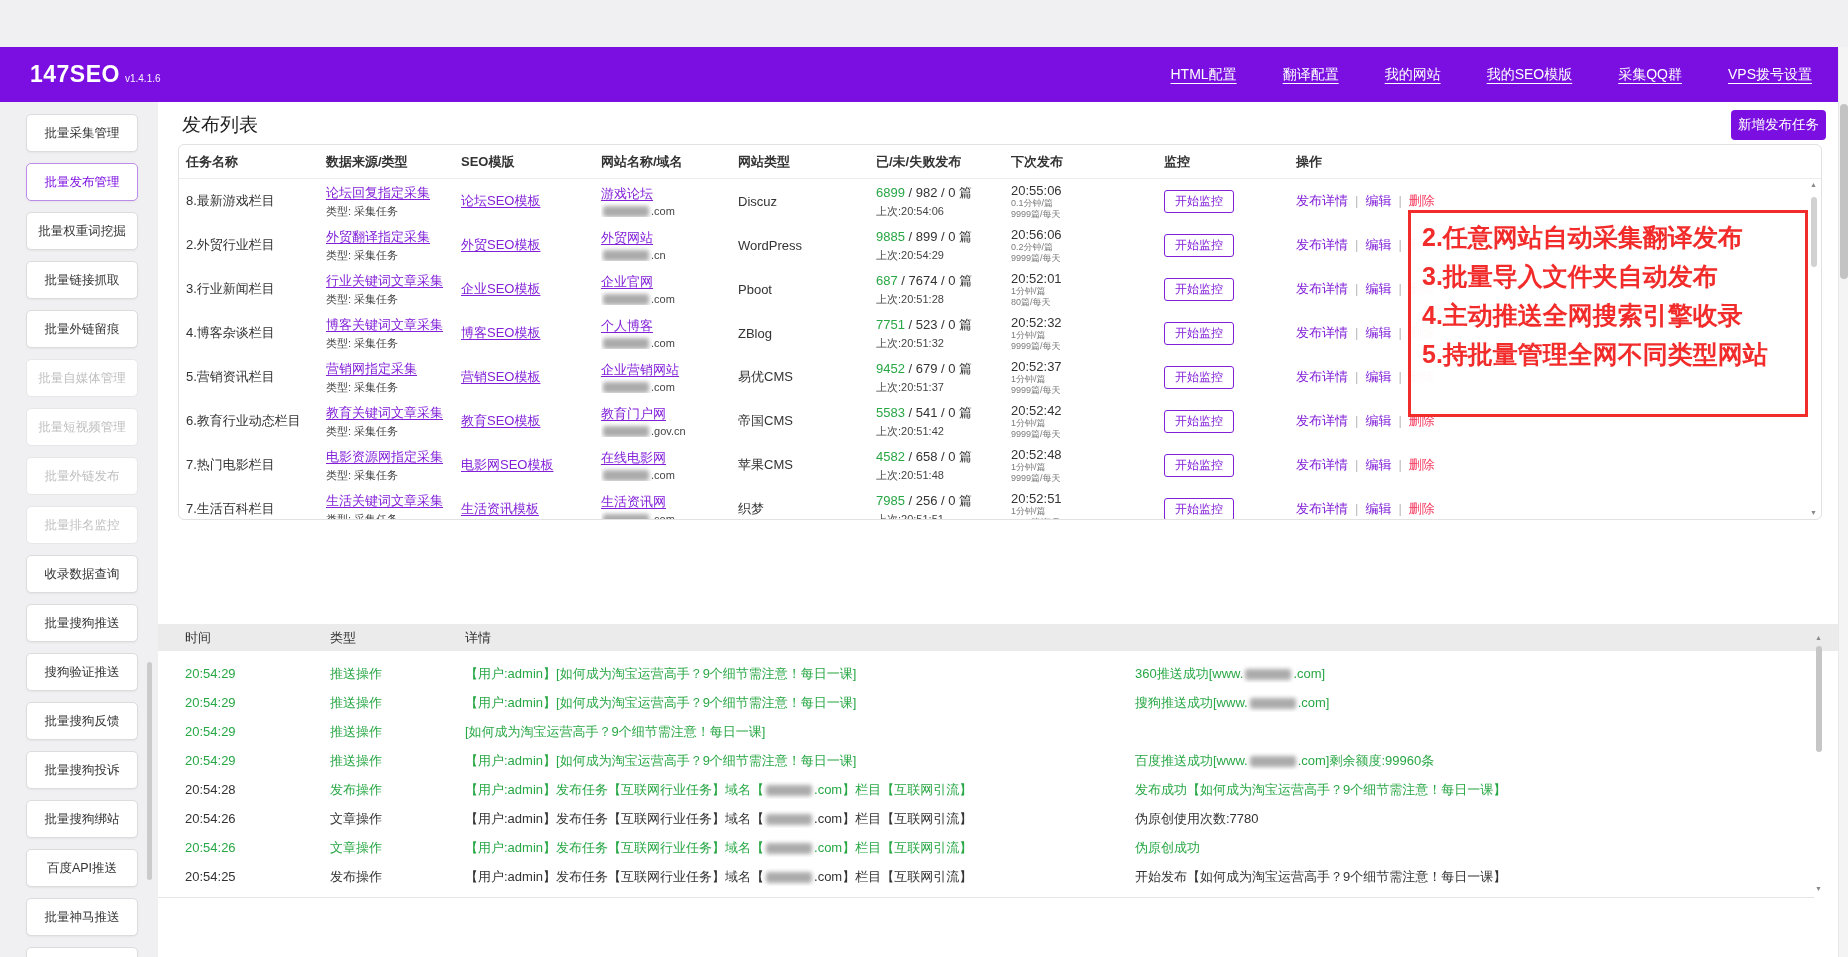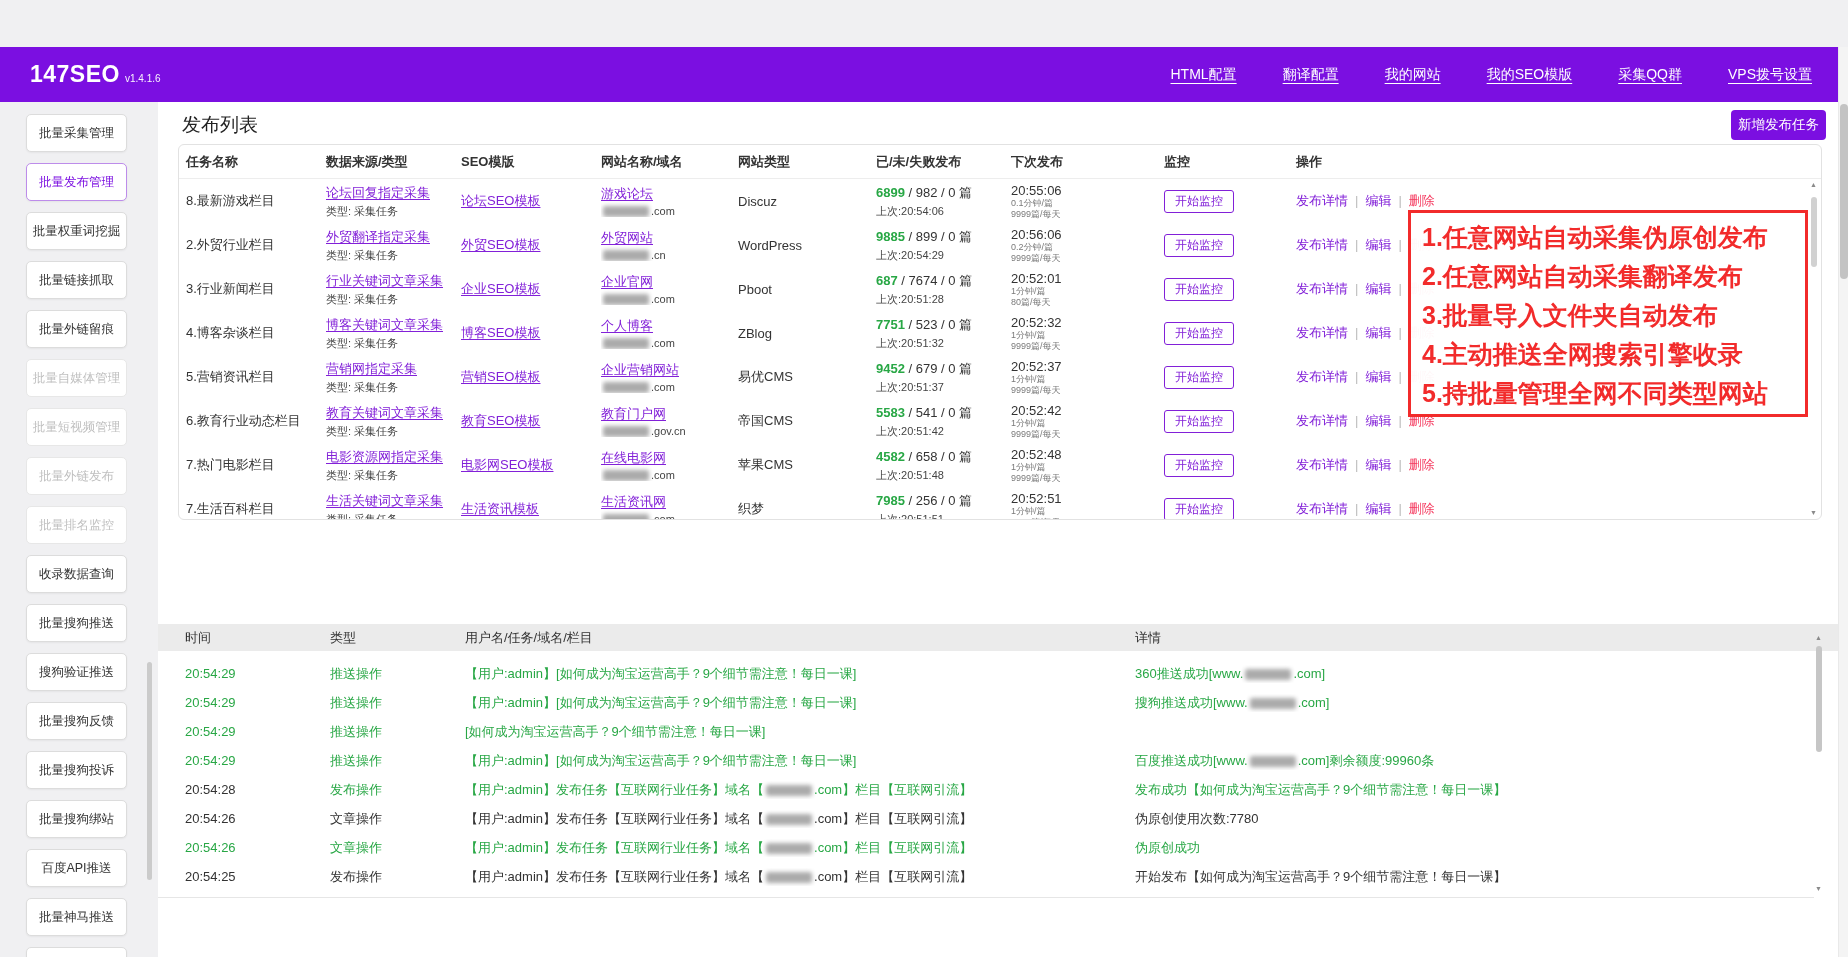--- a/index.html
+++ b/index.html
@@ -12,21 +12,21 @@
   .topbar { position:absolute; top:0; left:0; right:0; height:55px; background:var(--accent,#7b0fe1);
             display:flex; align-items:center; justify-content:space-between; padding:0 36px 0 30px; z-index:3; }
   .brand { display:flex; align-items:baseline; color:#fff; cursor:pointer; }
   .brand-name { font-size:23px; font-weight:700; letter-spacing:0.5px; }
   .brand-ver { font-size:10px; margin-left:5px; opacity:.95; }
   .topnav { display:flex; gap:46px; }
   .nav-item { color:#fff; font-size:14px; text-decoration:underline; text-underline-offset:4px; cursor:pointer; white-space:nowrap; }
 
   
   .sidebar { position:absolute; top:55px; left:0; bottom:0; width:155px; padding:12px 0 0 26px; overflow:hidden; }
-  .side-btn { width:101px; height:38px; margin-bottom:11px; background:#fff; border:1px solid #dcdcdc; border-radius:5px;
+  .side-btn { width:112px; height:38px; margin-bottom:11px; background:#fff; border:1px solid #dcdcdc; border-radius:5px;
               font-size:12.5px; color:#333; display:flex; align-items:center; justify-content:center;
               box-shadow:0 1px 2px rgba(0,0,0,.05); cursor:pointer; white-space:nowrap; }
   .side-btn.active { color:var(--accent,#7b0fe1); border-color:#bd8cea; }
   .side-btn.disabled { color:#bfbfbf; border-color:#e7e7e7; box-shadow:none; cursor:default; }
   .side-scroll-thumb { position:absolute; left:147px; top:615px; width:5px; height:218px; background:#cbcbcb; border-radius:3px; }
 
   
   .main { position:absolute; top:55px; left:158px; right:10px; bottom:0; background:#fff; overflow:hidden; }
   .main-head { height:42px; display:flex; align-items:center; justify-content:space-between; padding:4px 12px 0 24px; }
   .page-title { font-size:19px; font-weight:500; color:#222; }
@@ -36,21 +36,21 @@
   
   .task-table { position:relative; margin:0 16px 0 20px; height:376px; border:1px solid #e2e2e2; border-radius:6px; background:#fff; overflow:hidden; }
   .grid9 { display:grid; grid-template-columns:140px 135px 140px 137px 138px 135px 153px 132px 1fr; padding-left:7px; }
   .t-head { height:34px; align-items:center; border-bottom:1px solid #ededed; }
   .th { font-size:13px; font-weight:600; color:#333; white-space:nowrap; }
   .trow { height:44px; align-items:center; }
   .td { font-size:13px; color:#333; padding-right:6px; white-space:nowrap; overflow:hidden; }
   .link { color:var(--link,#8220d8); text-decoration:underline; text-underline-offset:2px; cursor:pointer; }
   .cell-sub { font-size:11px; color:#444; margin-top:2px; }
   .tiny { font-size:9px; color:#7a7a7a; line-height:11px; }
-  .num { color:var(--success,#28a745); font-weight:700; }
+  .num { color:var(--success,#28a745); font-weight:400; }
   .mon-btn { display:inline-block; border:1px solid var(--link,#8220d8); color:var(--link,#8220d8); background:#fff;
              border-radius:3px; font-size:12px; padding:2px 10px; cursor:pointer; font-family:inherit; }
   .act { color:var(--link,#8220d8); cursor:pointer; }
   .sep { color:#bbb; margin:0 7px; }
   .del { color:var(--danger,#f5365c); cursor:pointer; }
   .redact { display:inline-block; width:46px; height:11px; background:#ababab; filter:blur(2px);
             border-radius:2px; vertical-align:middle; margin:0 2px; }
   .tbl-scroll { position:absolute; top:36px; bottom:3px; right:2px; width:11px; display:flex; flex-direction:column;
                 align-items:center; justify-content:space-between; font-size:7px; color:#8a8a8a; }
   .tbl-scroll .thumb { position:absolute; top:16px; right:2px; width:6px; height:70px; background:#d1d1d1; border-radius:3px; }
@@ -334,21 +334,20 @@
       <div class="tbl-scroll">
         <span>▲</span>
         <div class="thumb"></div>
         <span>▼</span>
       </div>
     </section>
 
     <div class="log-head grid4" id="log-head">
         <div class="lh">时间</div>
         <div class="lh">类型</div>
-        <div class="lh">用户名/任务/域名/栏目</div>
         <div class="lh">详情</div>
       </div>
     <div class="log-body" id="log-body">
         <div class="lrow grid4">
           <div class="lcell tone-green">20:54:29</div>
           <div class="lcell tone-green">推送操作</div>
           <div class="lcell tone-green">【用户:admin】[如何成为淘宝运营高手？9个细节需注意！每日一课]</div>
           <div class="lcell tone-green">360推送成功[www.<span class="redact"></span>.com]</div>
         </div>
         <div class="lrow grid4">
@@ -394,21 +393,20 @@
         </div>
       </div>
     <div class="log-scroll">
       <span>▲</span>
       <div class="thumb"></div>
       <span>▼</span>
     </div>
   </main>
 
   <div class="red-box" id="redbox">
-      <div class="red-line">1.任意网站自动采集伪原创发布</div>
       <div class="red-line">2.任意网站自动采集翻译发布</div>
       <div class="red-line">3.批量导入文件夹自动发布</div>
       <div class="red-line">4.主动推送全网搜索引擎收录</div>
       <div class="red-line">5.持批量管理全网不同类型网站</div>
     </div>
 
   <div class="page-scroll">
     <div class="page-thumb"></div>
   </div>
 

